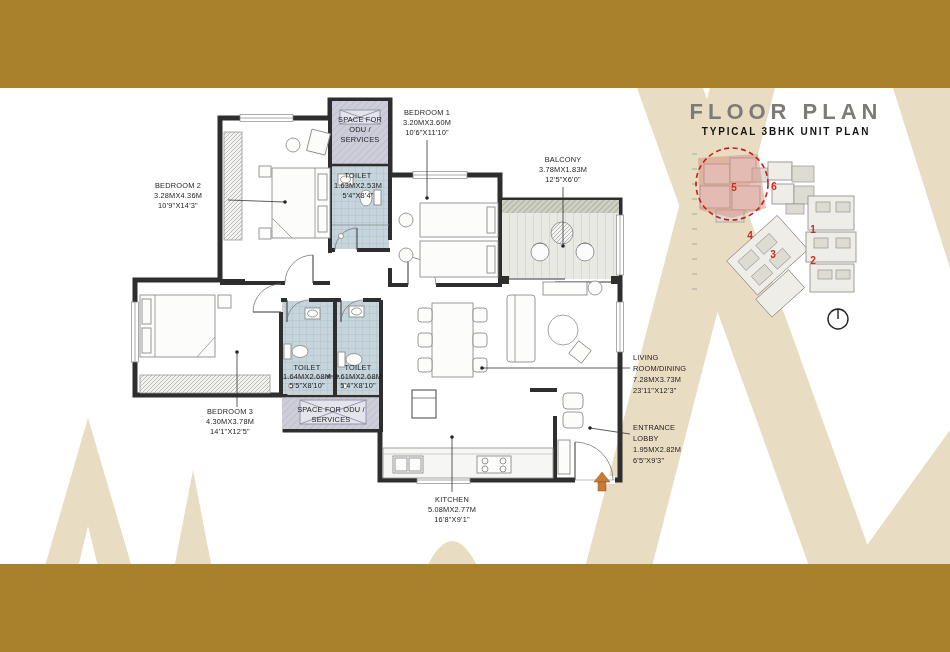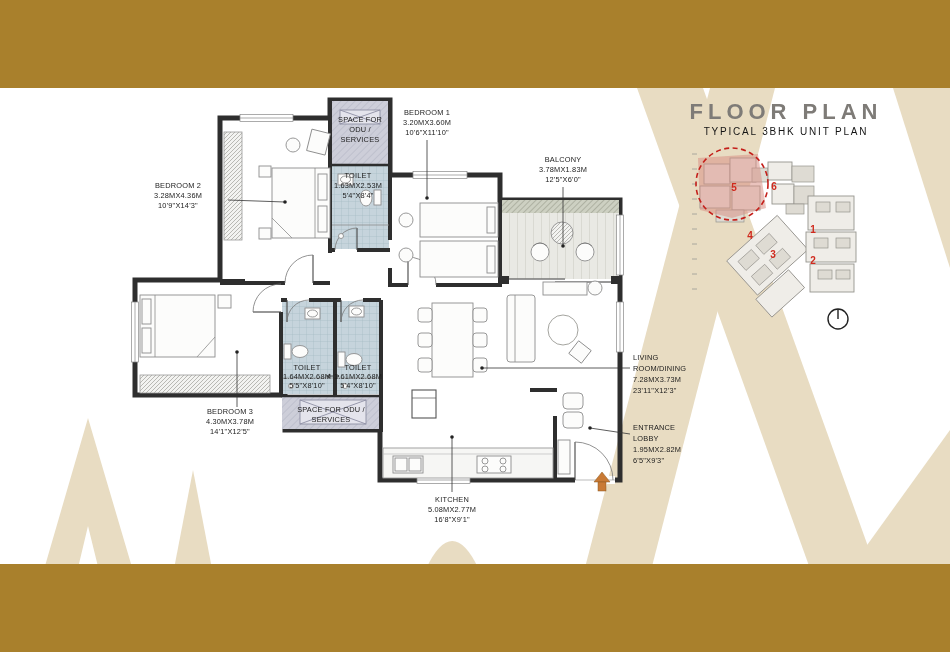--- a/index.html
+++ b/index.html
@@ -6,21 +6,21 @@
   .stage{position:relative;width:950px;height:652px;background:#ffffff;overflow:hidden;
          font-family:"Liberation Sans",sans-serif;}
   .arches{position:absolute;left:0;top:0;z-index:0;}
   .bar{position:absolute;left:0;width:950px;height:88px;background:#a9802c;z-index:3;}
   .bar.top{top:0;}
   .bar.bottom{top:564px;}
   .plan{position:absolute;left:125px;top:90px;z-index:2;}
   .keyplan{position:absolute;left:690px;top:138px;z-index:2;}
   .right-panel{position:absolute;left:688px;top:99px;width:196px;text-align:center;z-index:2;}
   .fp-title{font-size:22px;font-weight:bold;letter-spacing:5px;color:#7e7b77;white-space:nowrap;}
-  .fp-subtitle{font-size:10px;font-weight:normal;letter-spacing:1.8px;color:#141414;margin-top:1px;white-space:nowrap;}
+  .fp-subtitle{font-size:10px;font-weight:bold;letter-spacing:1.8px;color:#141414;margin-top:1px;white-space:nowrap;}
   
   .lbl{font-family:"Liberation Sans",sans-serif;font-size:7.4px;fill:#1b1b1b;letter-spacing:.2px;}
   .lblc{text-anchor:middle;}
   .num{font-family:"Liberation Sans",sans-serif;font-size:10px;font-weight:bold;fill:#d02a1e;text-anchor:middle;}
   .wall{stroke:#2e2e2e;fill:none;}
   .furn{fill:#fcfcfb;stroke:#8d8d8d;stroke-width:.9;}
   .door{stroke:#777;fill:none;stroke-width:.8;}
   .leaf{stroke:#444;stroke-width:1.1;}
   .leader{stroke:#333;stroke-width:.8;}
   .dot{fill:#222;}

